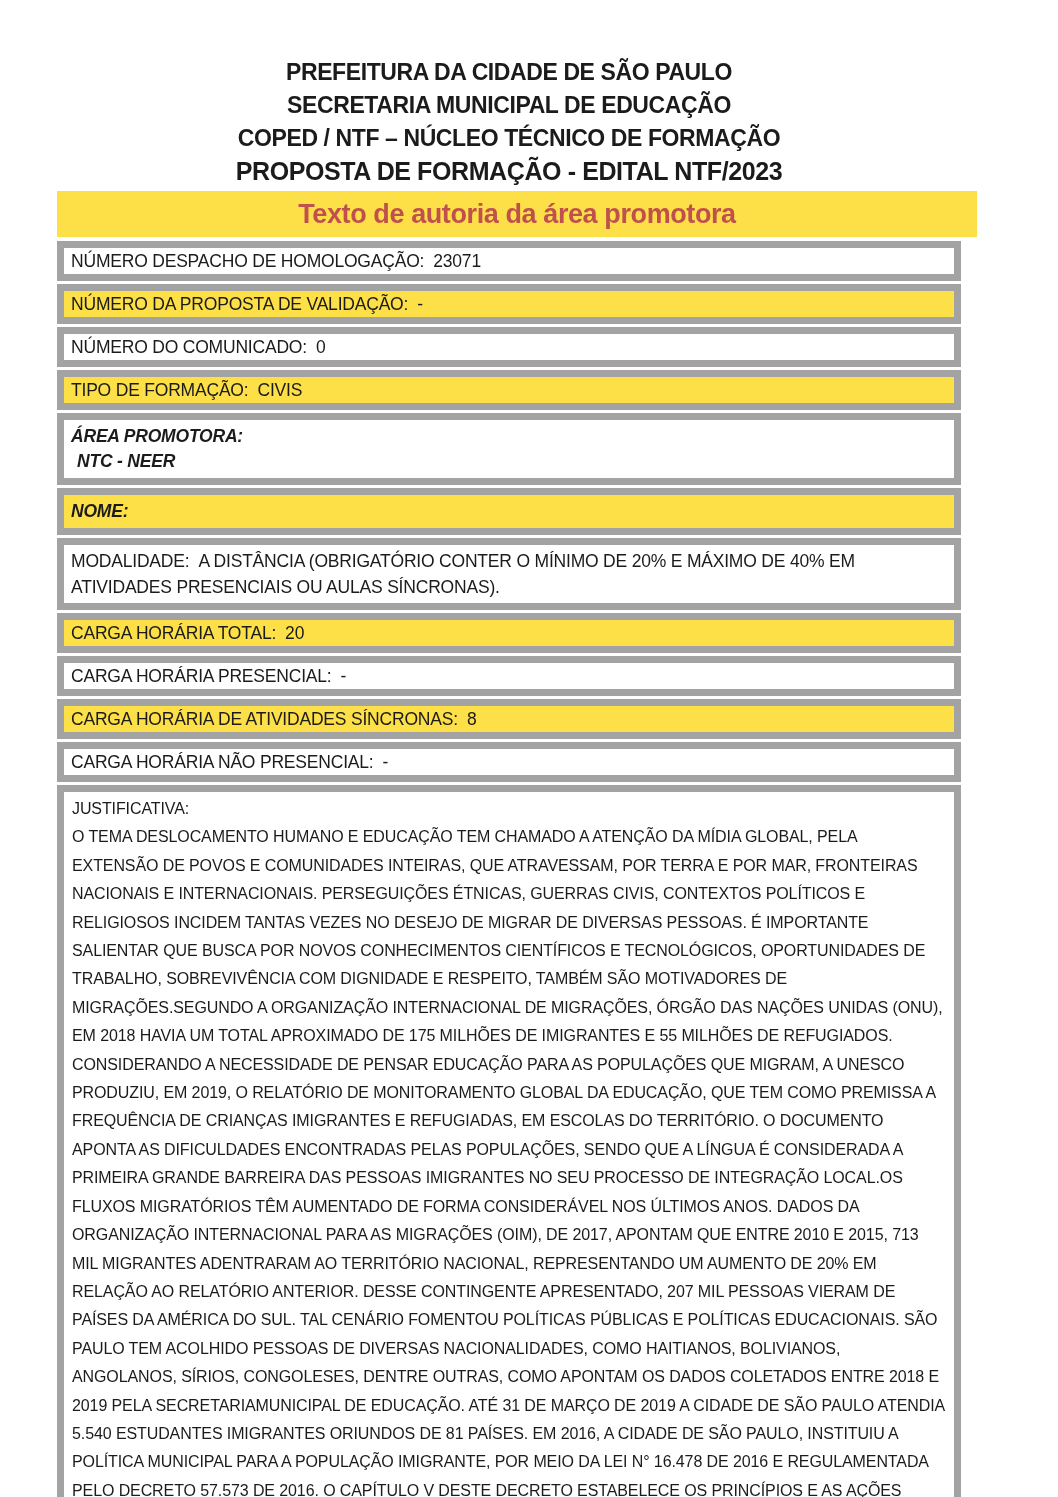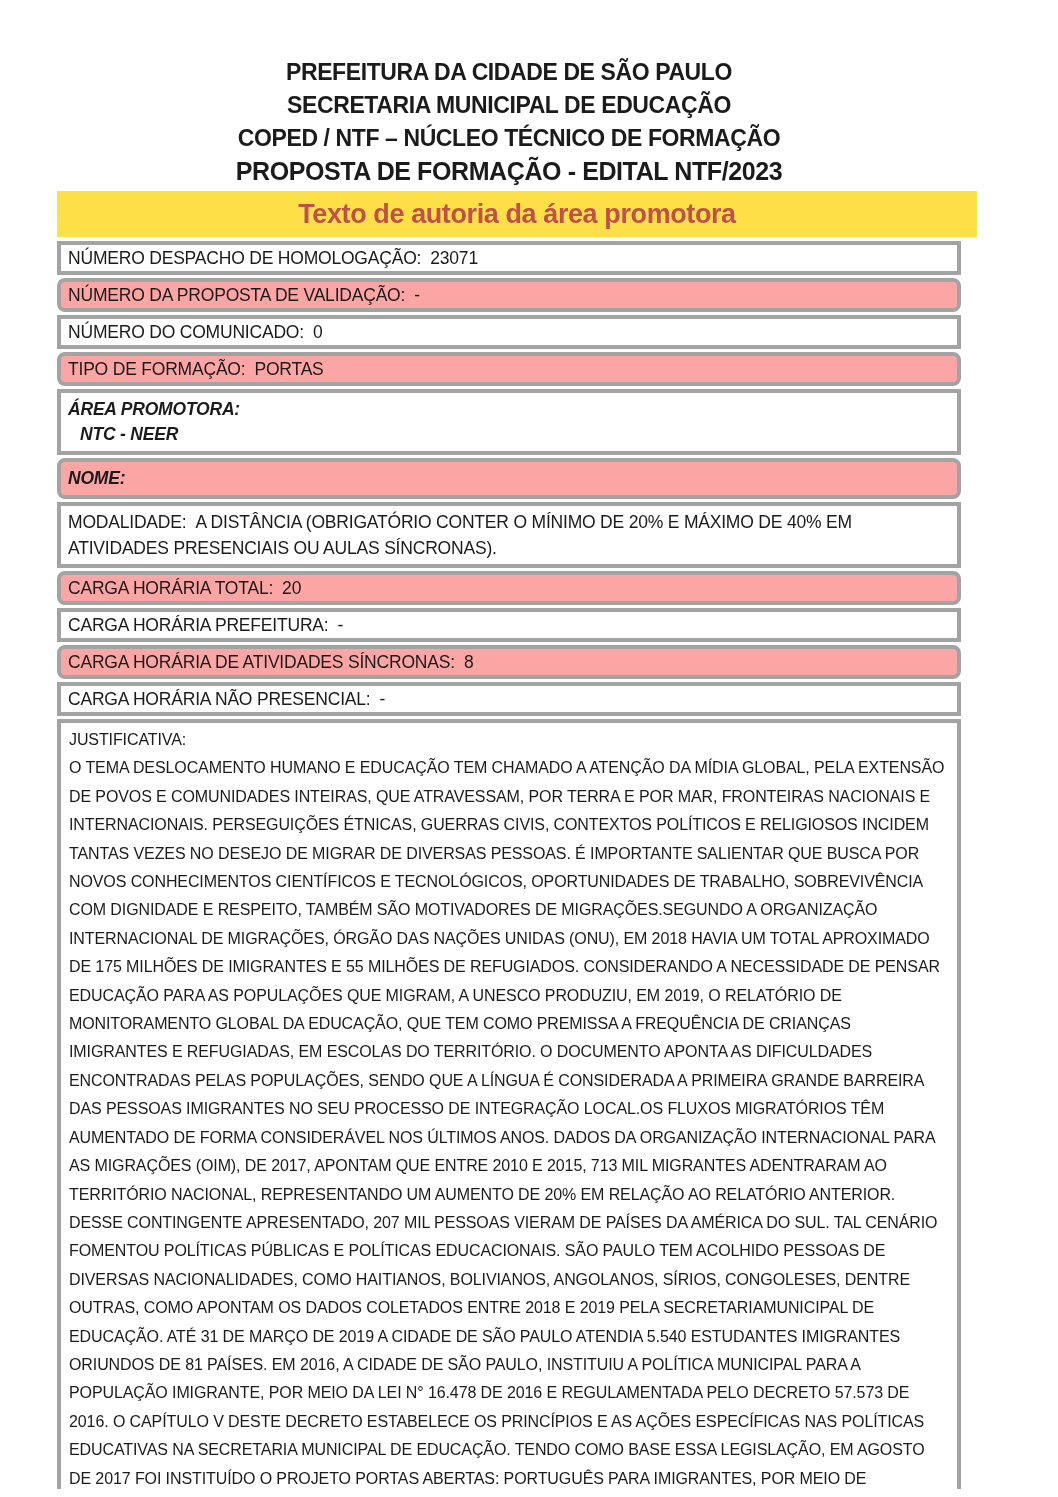--- a/index.html
+++ b/index.html
@@ -54,38 +54,38 @@
     letter-spacing: -0.4px;
   }
   
   .rows {
     margin-top: 4px;
     display: flex;
     flex-direction: column;
     gap: 3px;
   }
   .row {
-    border: 4px solid #a3a3a3;
+    border: 7px solid #a3a3a3;
     background: #ffffff;
     padding: 2px 7px;
     font-size: 17.5px;
     line-height: 22px;
     letter-spacing: -0.2px;
   }
-  .row.shaded { background: #fca5a5; border-radius: 8px; }
+  .row.shaded { background: #fde047; }
   .row.bold   { font-weight: bold; }
   .row .value { margin-left: 9px; }
   .row.stacked {
     padding: 4px 7px;
     line-height: 25px;
     font-style: italic;
   }
   .row.stacked .value {
     display: block;
-    margin-left: 12px;
+    margin-left: 6px;
   }
   .row.wraps {
     line-height: 26px;
     padding: 3px 7px;
   }
   .row.justification {
     height: 760px;
     overflow: hidden;
     border-bottom: none;
     padding: 3px 8px;
@@ -123,41 +123,41 @@
 
     <div class="row shaded">
       <span class="label">NÚMERO DA PROPOSTA DE VALIDAÇÃO:</span><span class="value">-</span>
     </div>
 
     <div class="row">
       <span class="label">NÚMERO DO COMUNICADO:</span><span class="value">0</span>
     </div>
 
     <div class="row shaded">
-      <span class="label">TIPO DE FORMAÇÃO:</span><span class="value">PORTAS</span>
+      <span class="label">TIPO DE FORMAÇÃO:</span><span class="value">CIVIS</span>
     </div>
 
     <div class="row bold stacked">
       <span class="label">ÁREA PROMOTORA:</span><span class="value">NTC - NEER</span>
     </div>
 
     <div class="row bold stacked shaded">
       <span class="label">NOME:</span>
     </div>
 
     <div class="row wraps">
       <span class="label">MODALIDADE:</span><span class="value">A DISTÂNCIA (OBRIGATÓRIO CONTER O MÍNIMO DE 20% E MÁXIMO DE 40% EM ATIVIDADES PRESENCIAIS OU AULAS SÍNCRONAS).</span>
     </div>
 
     <div class="row shaded">
       <span class="label">CARGA HORÁRIA TOTAL:</span><span class="value">20</span>
     </div>
 
     <div class="row">
-      <span class="label">CARGA HORÁRIA PREFEITURA:</span><span class="value">-</span>
+      <span class="label">CARGA HORÁRIA PRESENCIAL:</span><span class="value">-</span>
     </div>
 
     <div class="row shaded">
       <span class="label">CARGA HORÁRIA DE ATIVIDADES SÍNCRONAS:</span><span class="value">8</span>
     </div>
 
     <div class="row">
       <span class="label">CARGA HORÁRIA NÃO PRESENCIAL:</span><span class="value">-</span>
     </div>
 

